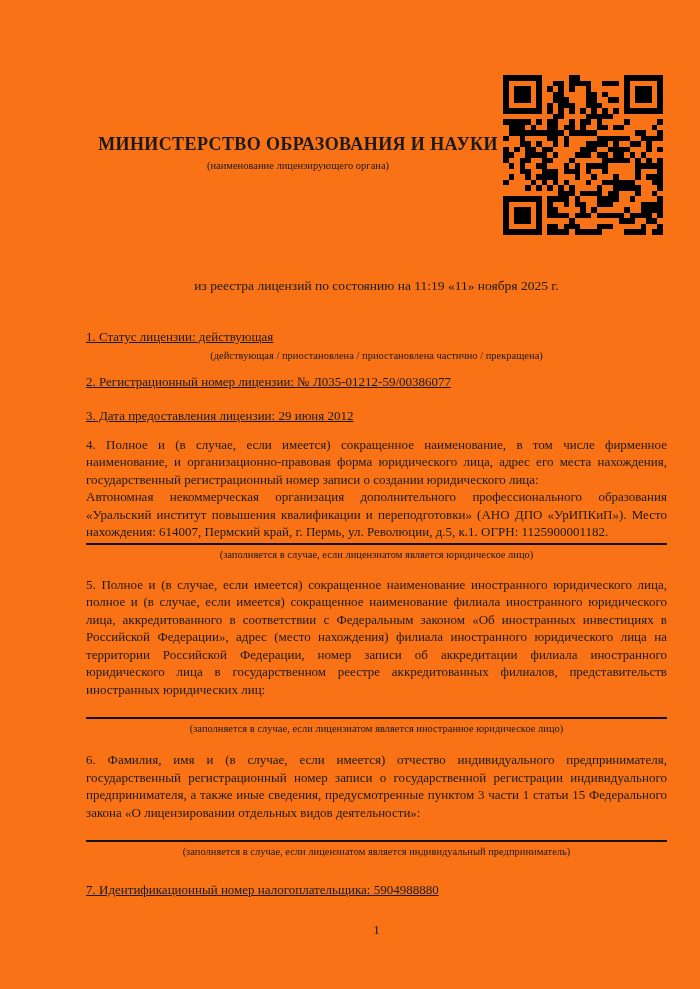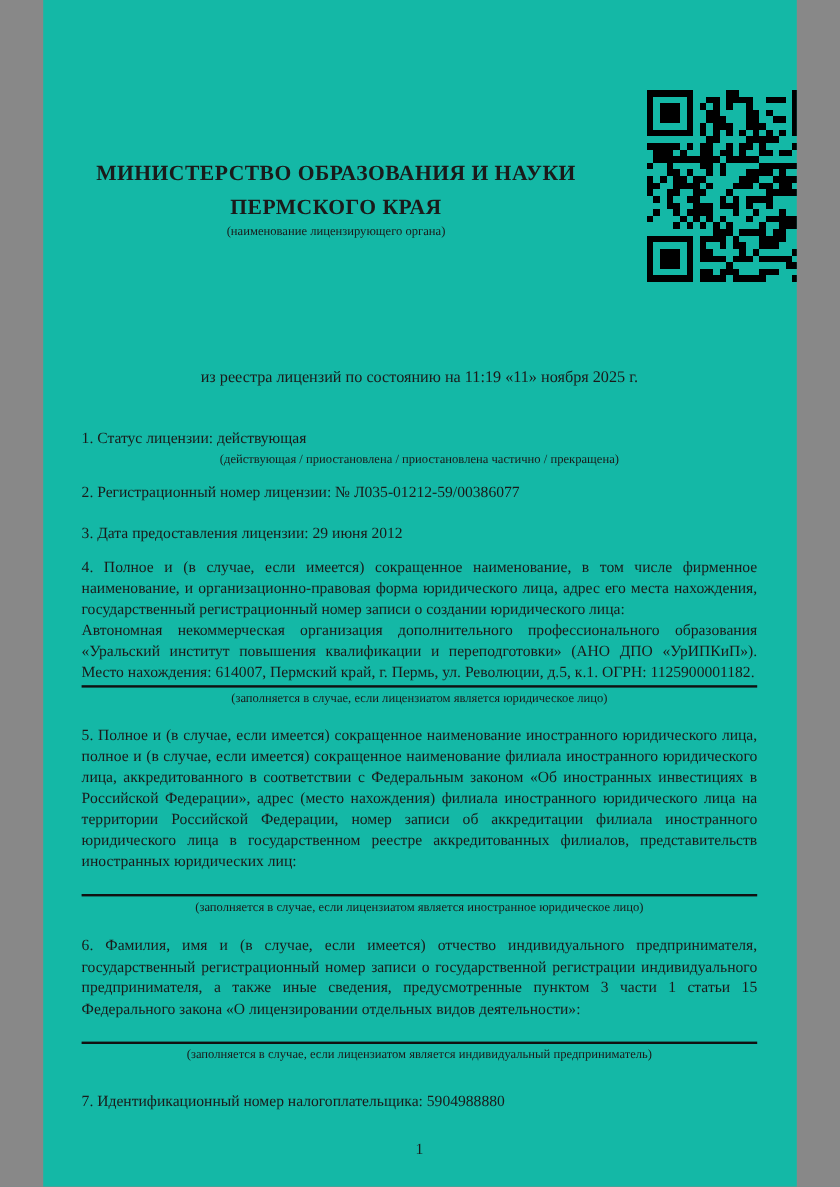--- a/index.html
+++ b/index.html
@@ -1,24 +1,24 @@
 <!DOCTYPE html>
 <html lang="ru"><head>
 <meta charset="utf-8">
 <style>
   html,body{margin:0;padding:0;background:#888;}
   .page{
     position:relative;
-    width:628px;height:989px;
+    width:700px;height:989px;
     margin:0 auto;
-    background:#14b8a6;
+    background:#f97316;
     font-family:"Liberation Serif","DejaVu Serif",serif;
     color:#1a1a1a;
     box-sizing:border-box;
-    padding:0 33px 0 32px;
+    padding:0 33px 0 86px;
     overflow:hidden;
   }
   .qr{
     position:absolute;
     top:75px;left:503px;
     width:160px;height:160px;
   }
   .header{
     padding-top:130px;
     width:424px;
@@ -43,21 +43,21 @@
     line-height:18px;
   }
   .body-text{
     font-size:13px;
     line-height:17.5px;
   }
   .item{
     margin:0;
     text-align:justify;
   }
-  .item.single{ text-align:left; white-space:nowrap; }
+  .item.single{ text-align:left; white-space:nowrap;text-decoration:underline; }
   .mt-item1{ margin-top:33px; }
   .mt-item2{ margin-top:11px; }
   .mt-item3{ margin-top:17px; }
   .mt-item4{ margin-top:11px; }
   .mt-item5{ margin-top:15px; }
   .mt-item6{ margin-top:16px; }
   .mt-item7{ margin-top:23px; }
   .field-caption{
     text-align:center;
     font-size:10.5px;
@@ -501,21 +501,20 @@
       <rect x="22" y="28" width="1" height="1" fill="#000000"></rect>
       <rect x="23" y="28" width="1" height="1" fill="#000000"></rect>
       <rect x="24" y="28" width="1" height="1" fill="#000000"></rect>
       <rect x="25" y="28" width="1" height="1" fill="#000000"></rect>
       <rect x="27" y="28" width="1" height="1" fill="#000000"></rect>
       <rect x="28" y="28" width="1" height="1" fill="#000000"></rect>
     </svg>
 
   <div class="header">
     <div class="ministry-line">МИНИСТЕРСТВО ОБРАЗОВАНИЯ И НАУКИ</div>
-    <div class="ministry-line">ПЕРМСКОГО КРАЯ</div>
     <div class="ministry-caption">(наименование лицензирующего органа)</div>
   </div>
 
   <div class="doc-title">
     <div>из реестра лицензий по состоянию на 11:19 «11» ноября 2025 г.</div>
   </div>
 
   <div class="body-text">
 
     <p class="item single mt-item1">1. Статус лицензии: действующая</p>

